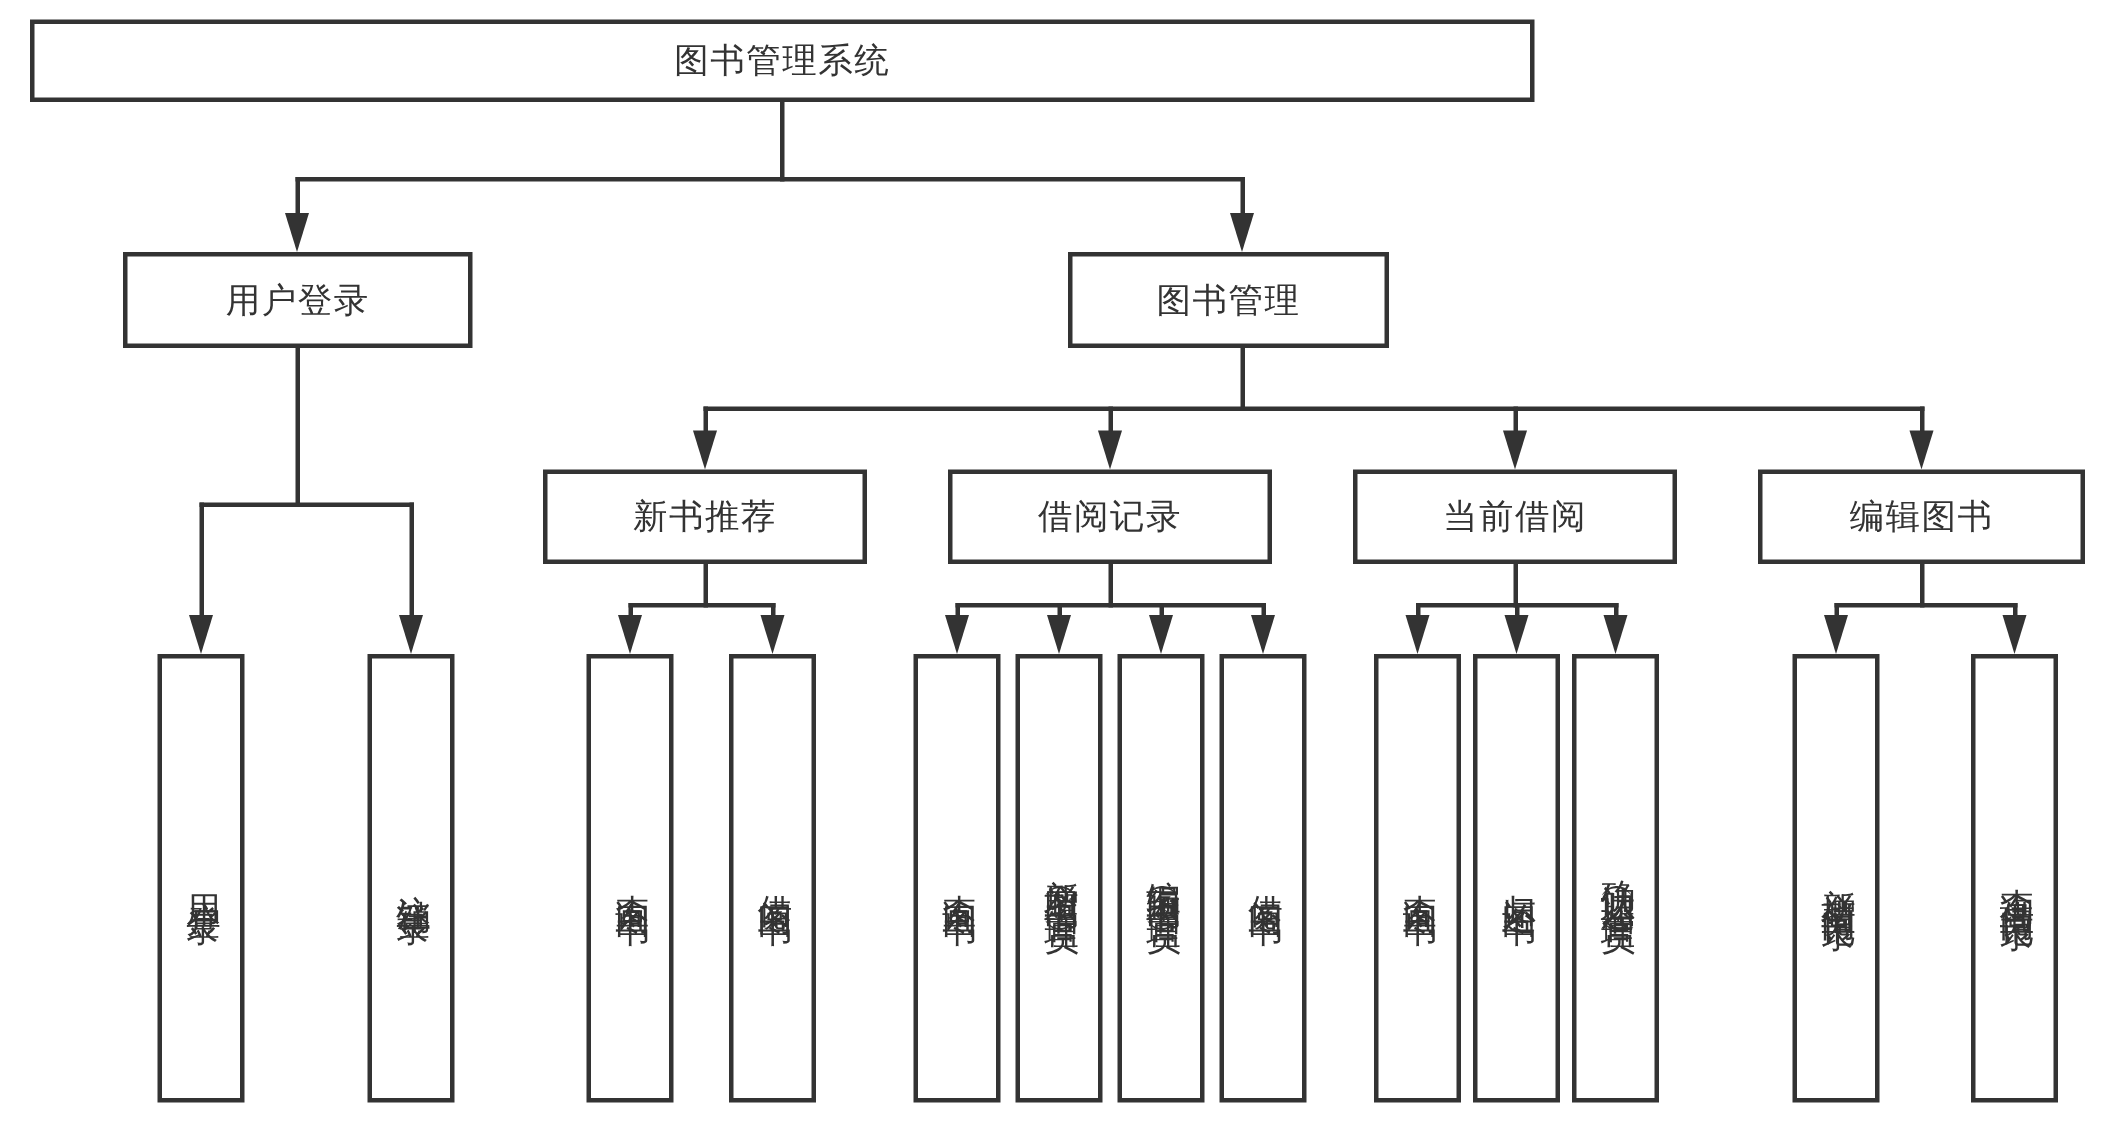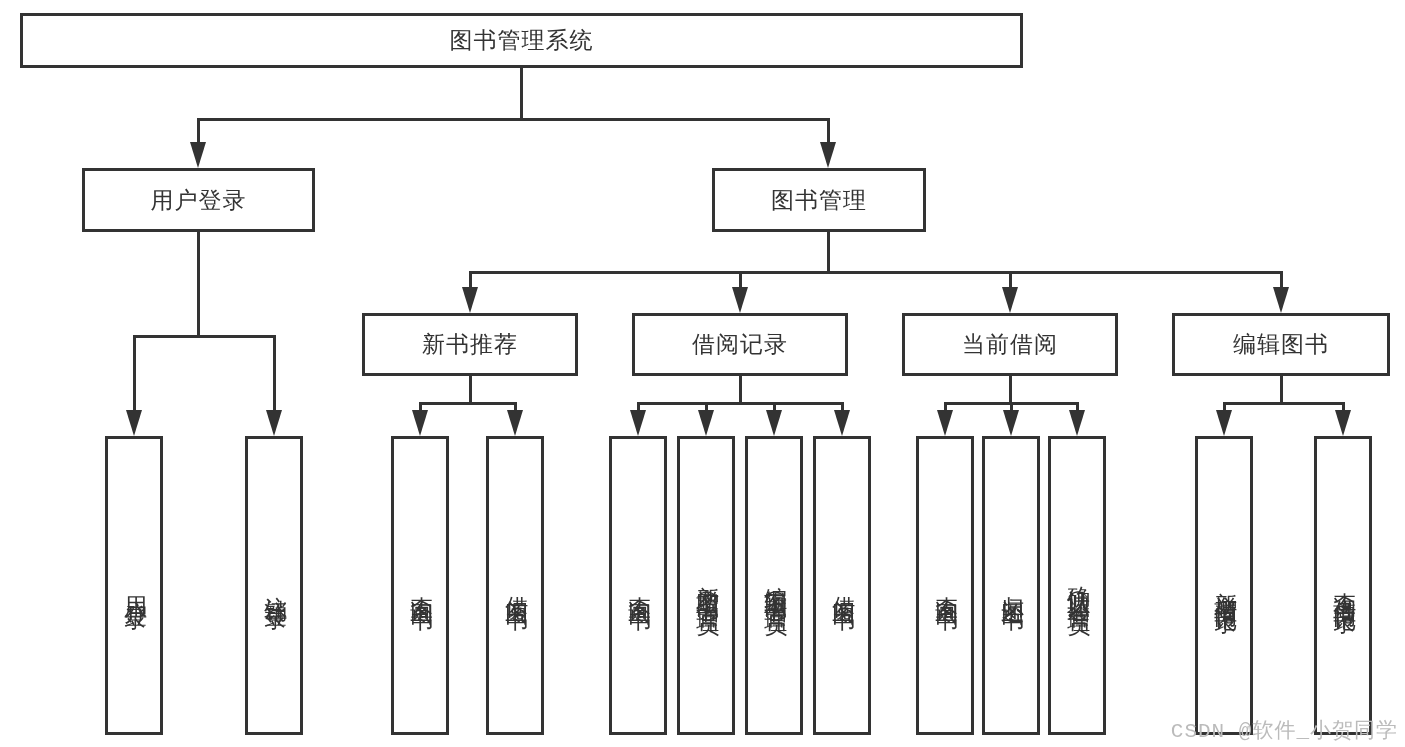--- a/index.html
+++ b/index.html
@@ -165,14 +165,13 @@
   <div class="box" style="left:1048px; top:436px; width:58px; height:299px;">
     <span class="v-label">确认归还（管理员）</span>
   </div>
   <div class="box" style="left:1195px; top:436px; width:58px; height:299px;">
     <span class="v-label">新增借阅记录</span>
   </div>
   <div class="box" style="left:1314px; top:436px; width:58px; height:299px;">
     <span class="v-label">查询借阅记录</span>
   </div>
 
-  <div id="watermark">CSDN @软件_小贺同学</div>
 </div>
 
 </body></html>

